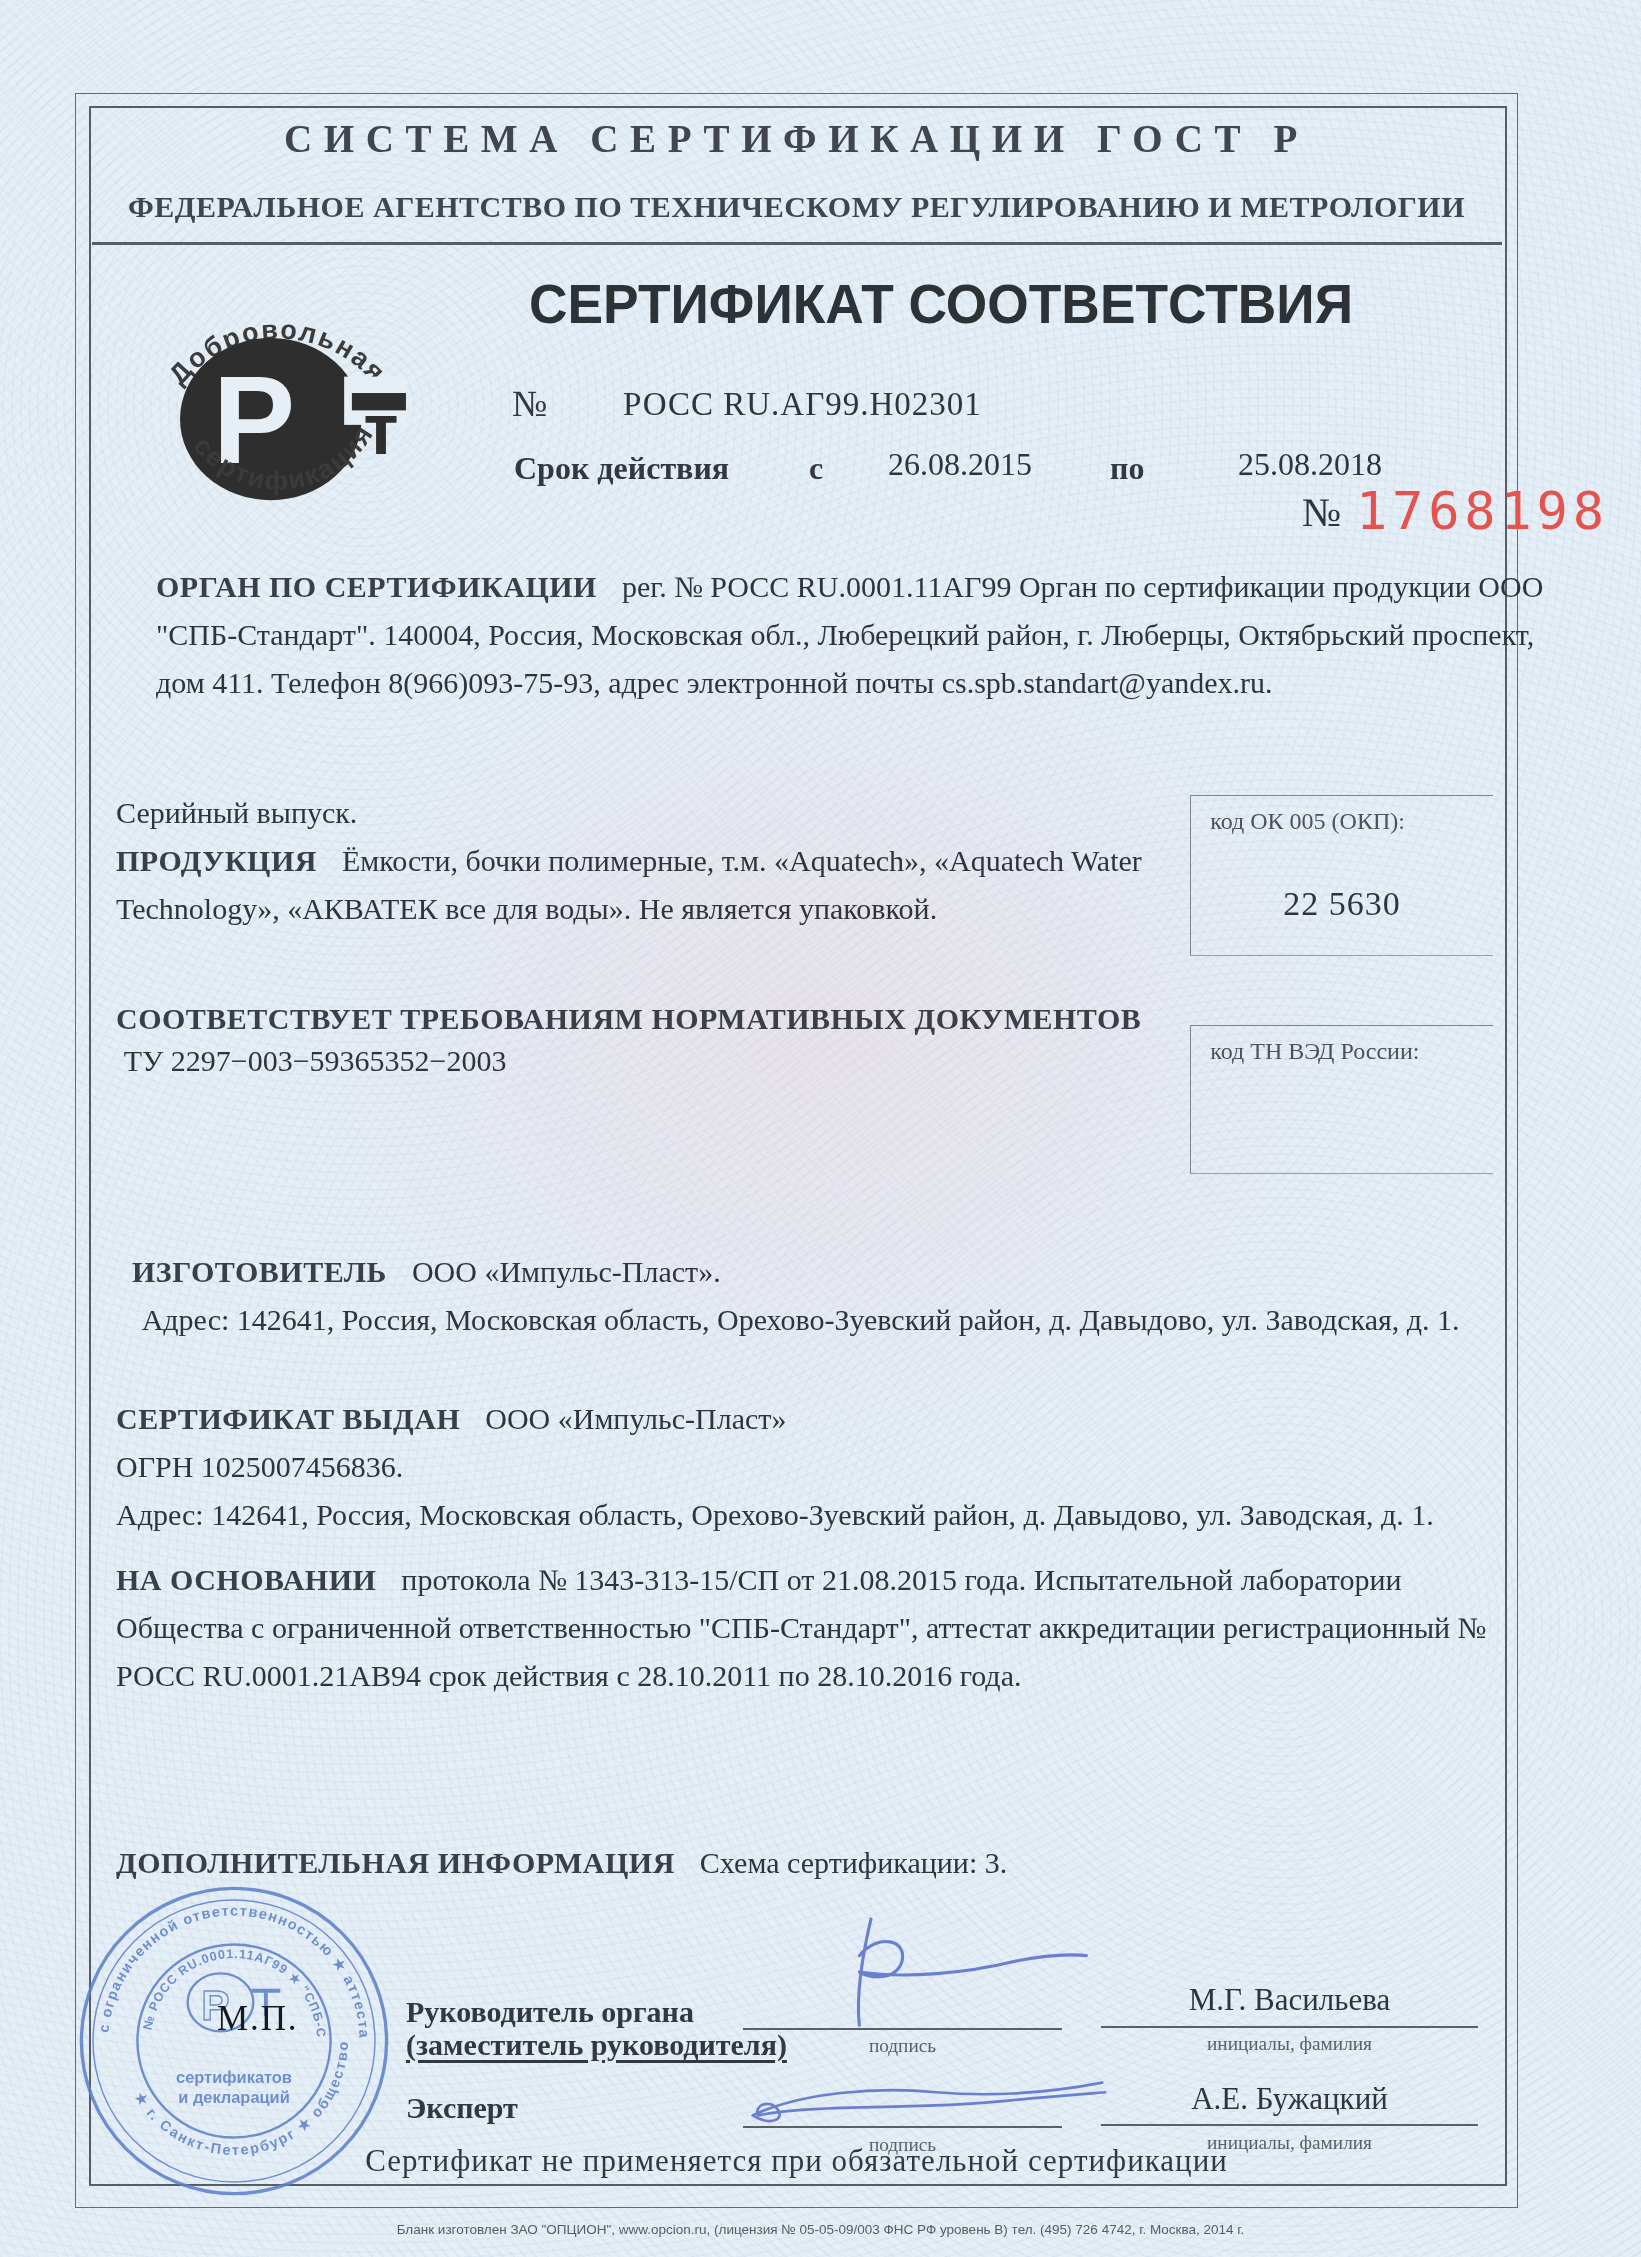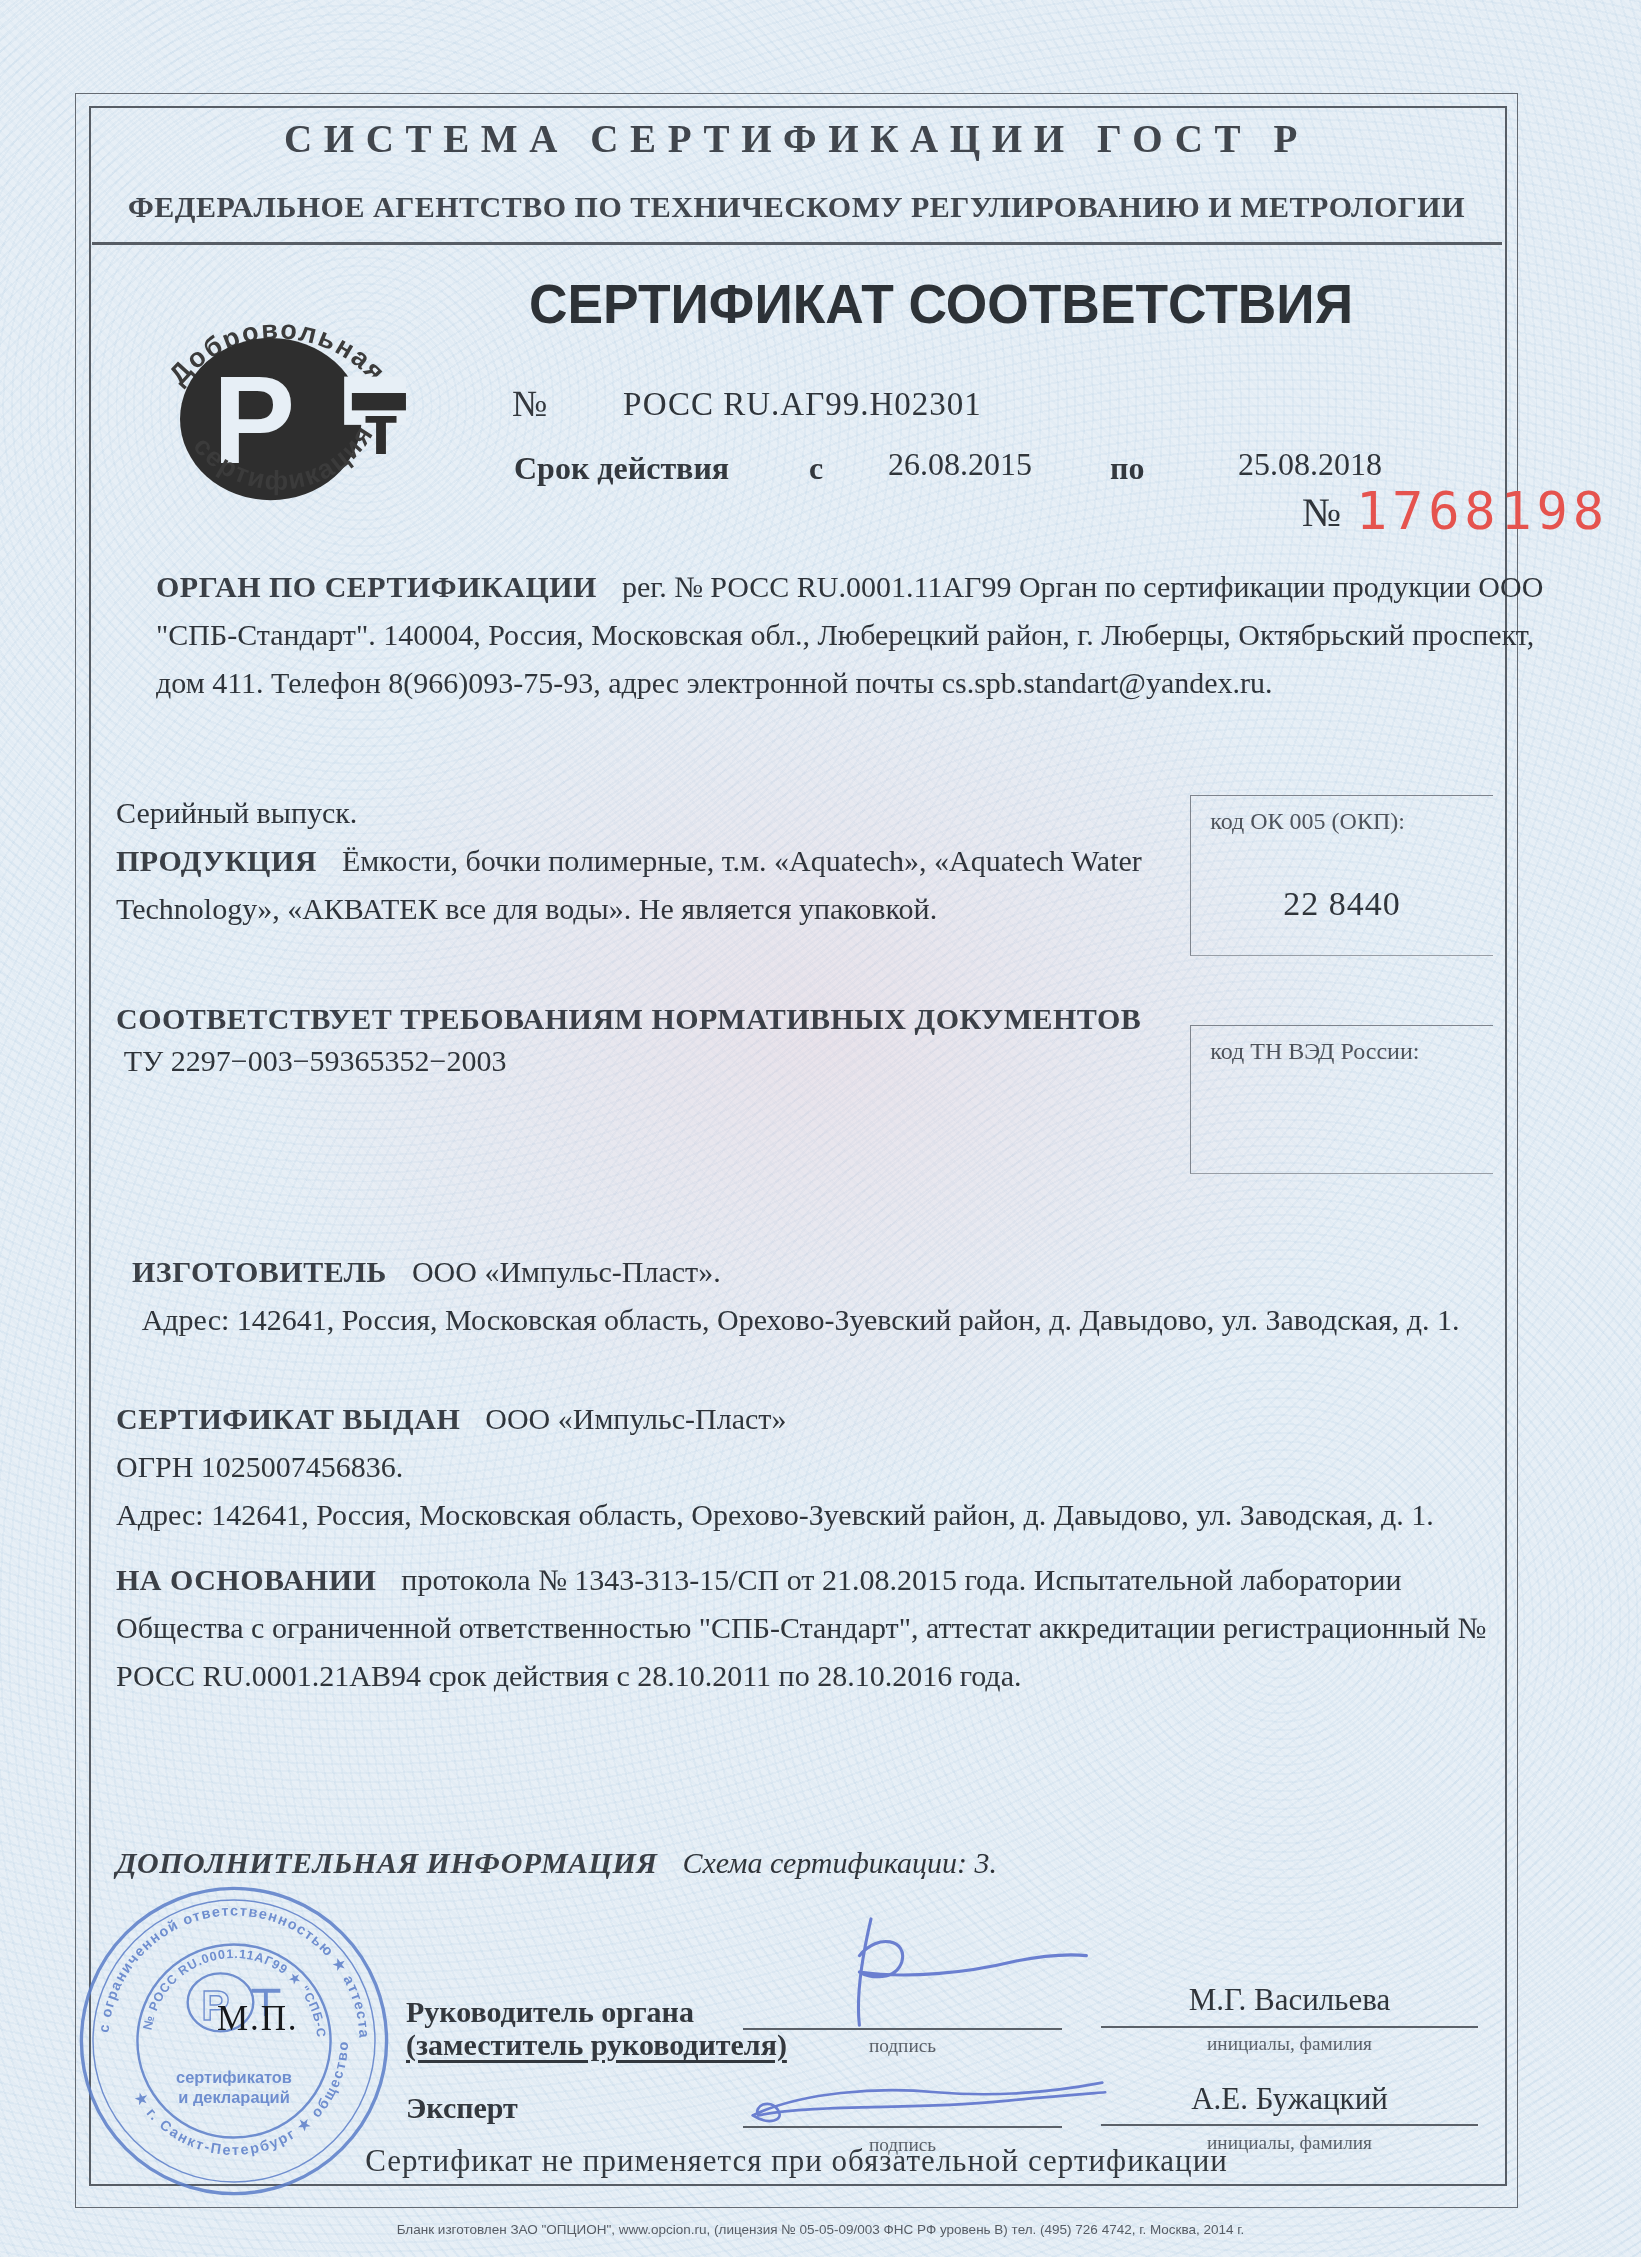--- a/index.html
+++ b/index.html
@@ -106,21 +106,21 @@
     <span class="sec-label">ОРГАН ПО СЕРТИФИКАЦИИ</span><span class="sec-text">рег. № РОСС RU.0001.11АГ99 Орган по сертификации продукции ООО "СПБ-Стандарт". 140004, Россия, Московская обл., Люберецкий район, г. Люберцы, Октябрьский проспект, дом 411. Телефон 8(966)093-75-93, адрес электронной почты cs.spb.standart@yandex.ru.</span>
   </div>
 
   <div class="abs section" style="left:116px;top:772px;width:1062px;">
     <div style="margin-top:17.4px;">Серийный выпуск.</div>
     <div><span class="sec-label">ПРОДУКЦИЯ</span><span class="sec-text">Ёмкости, бочки полимерные, т.м. «Aquatech», «Aquatech Water Technology», «АКВАТЕК все для воды». Не является упаковкой.</span></div>
   </div>
 
   <div class="abs code-box" style="left:1190px;top:795px;width:302px;height:159px;">
     <div class="cb-label">код ОК 005 (ОКП):</div>
-    <div class="cb-value">22 8440</div>
+    <div class="cb-value">22 5630</div>
   </div>
 
   <div class="abs" style="left:116px;top:1002px;width:1062px;">
     <div class="block-label">СООТВЕТСТВУЕТ ТРЕБОВАНИЯМ НОРМАТИВНЫХ ДОКУМЕНТОВ</div>
     <div class="addr-line" style="margin-top:7.7px;margin-left:7.7px;">ТУ 2297−003−59365352−2003</div>
   </div>
 
   <div class="abs code-box" style="left:1190px;top:1025px;width:302px;height:147px;">
     <div class="cb-label">код ТН ВЭД России:</div>
     <div class="cb-value"></div>
@@ -134,21 +134,21 @@
   <div class="abs section" style="left:116px;top:1395px;width:1390px;">
     <div><span class="sec-label">СЕРТИФИКАТ ВЫДАН</span><span class="sec-text">ООО «Импульс-Пласт»</span></div>
     <div class="addr-line" style="margin-left:0;">ОГРН 1025007456836.</div>
     <div class="addr-line">Адрес: 142641, Россия, Московская область, Орехово-Зуевский район, д. Давыдово, ул. Заводская, д. 1.</div>
   </div>
 
   <div class="abs section" style="left:116px;top:1556px;width:1390px;">
     <span class="sec-label">НА ОСНОВАНИИ</span><span class="sec-text">протокола № 1343-313-15/СП от 21.08.2015 года. Испытательной лаборатории Общества с ограниченной ответственностью "СПБ-Стандарт", аттестат аккредитации регистрационный № РОСС RU.0001.21АВ94 срок действия с 28.10.2011 по 28.10.2016 года.</span>
   </div>
 
-  <div class="abs section" style="left:116px;top:1839px;width:1390px;font-style:italic;">
+  <div class="abs section" style="left:116px;top:1839px;width:1390px;">
     <span class="sec-label">ДОПОЛНИТЕЛЬНАЯ ИНФОРМАЦИЯ</span><span class="sec-text">Схема сертификации: 3.</span>
   </div>
 
   <div class="abs" style="left:65px;top:1872px;width:338px;height:338px;opacity:0.85;">
     <svg width="338" height="338" viewBox="-175 -175 350 350">
       <defs>
         <path id="stArcTop" d="M -130 0 A 130 130 0 0 1 130 0" fill="none"></path>
         <path id="stArcIn" d="M -86 0 A 86 86 0 0 1 86 0" fill="none"></path>
         <path id="stArcBot" d="M -118 0 A 118 118 0 0 0 118 0" fill="none"></path>
       </defs>

